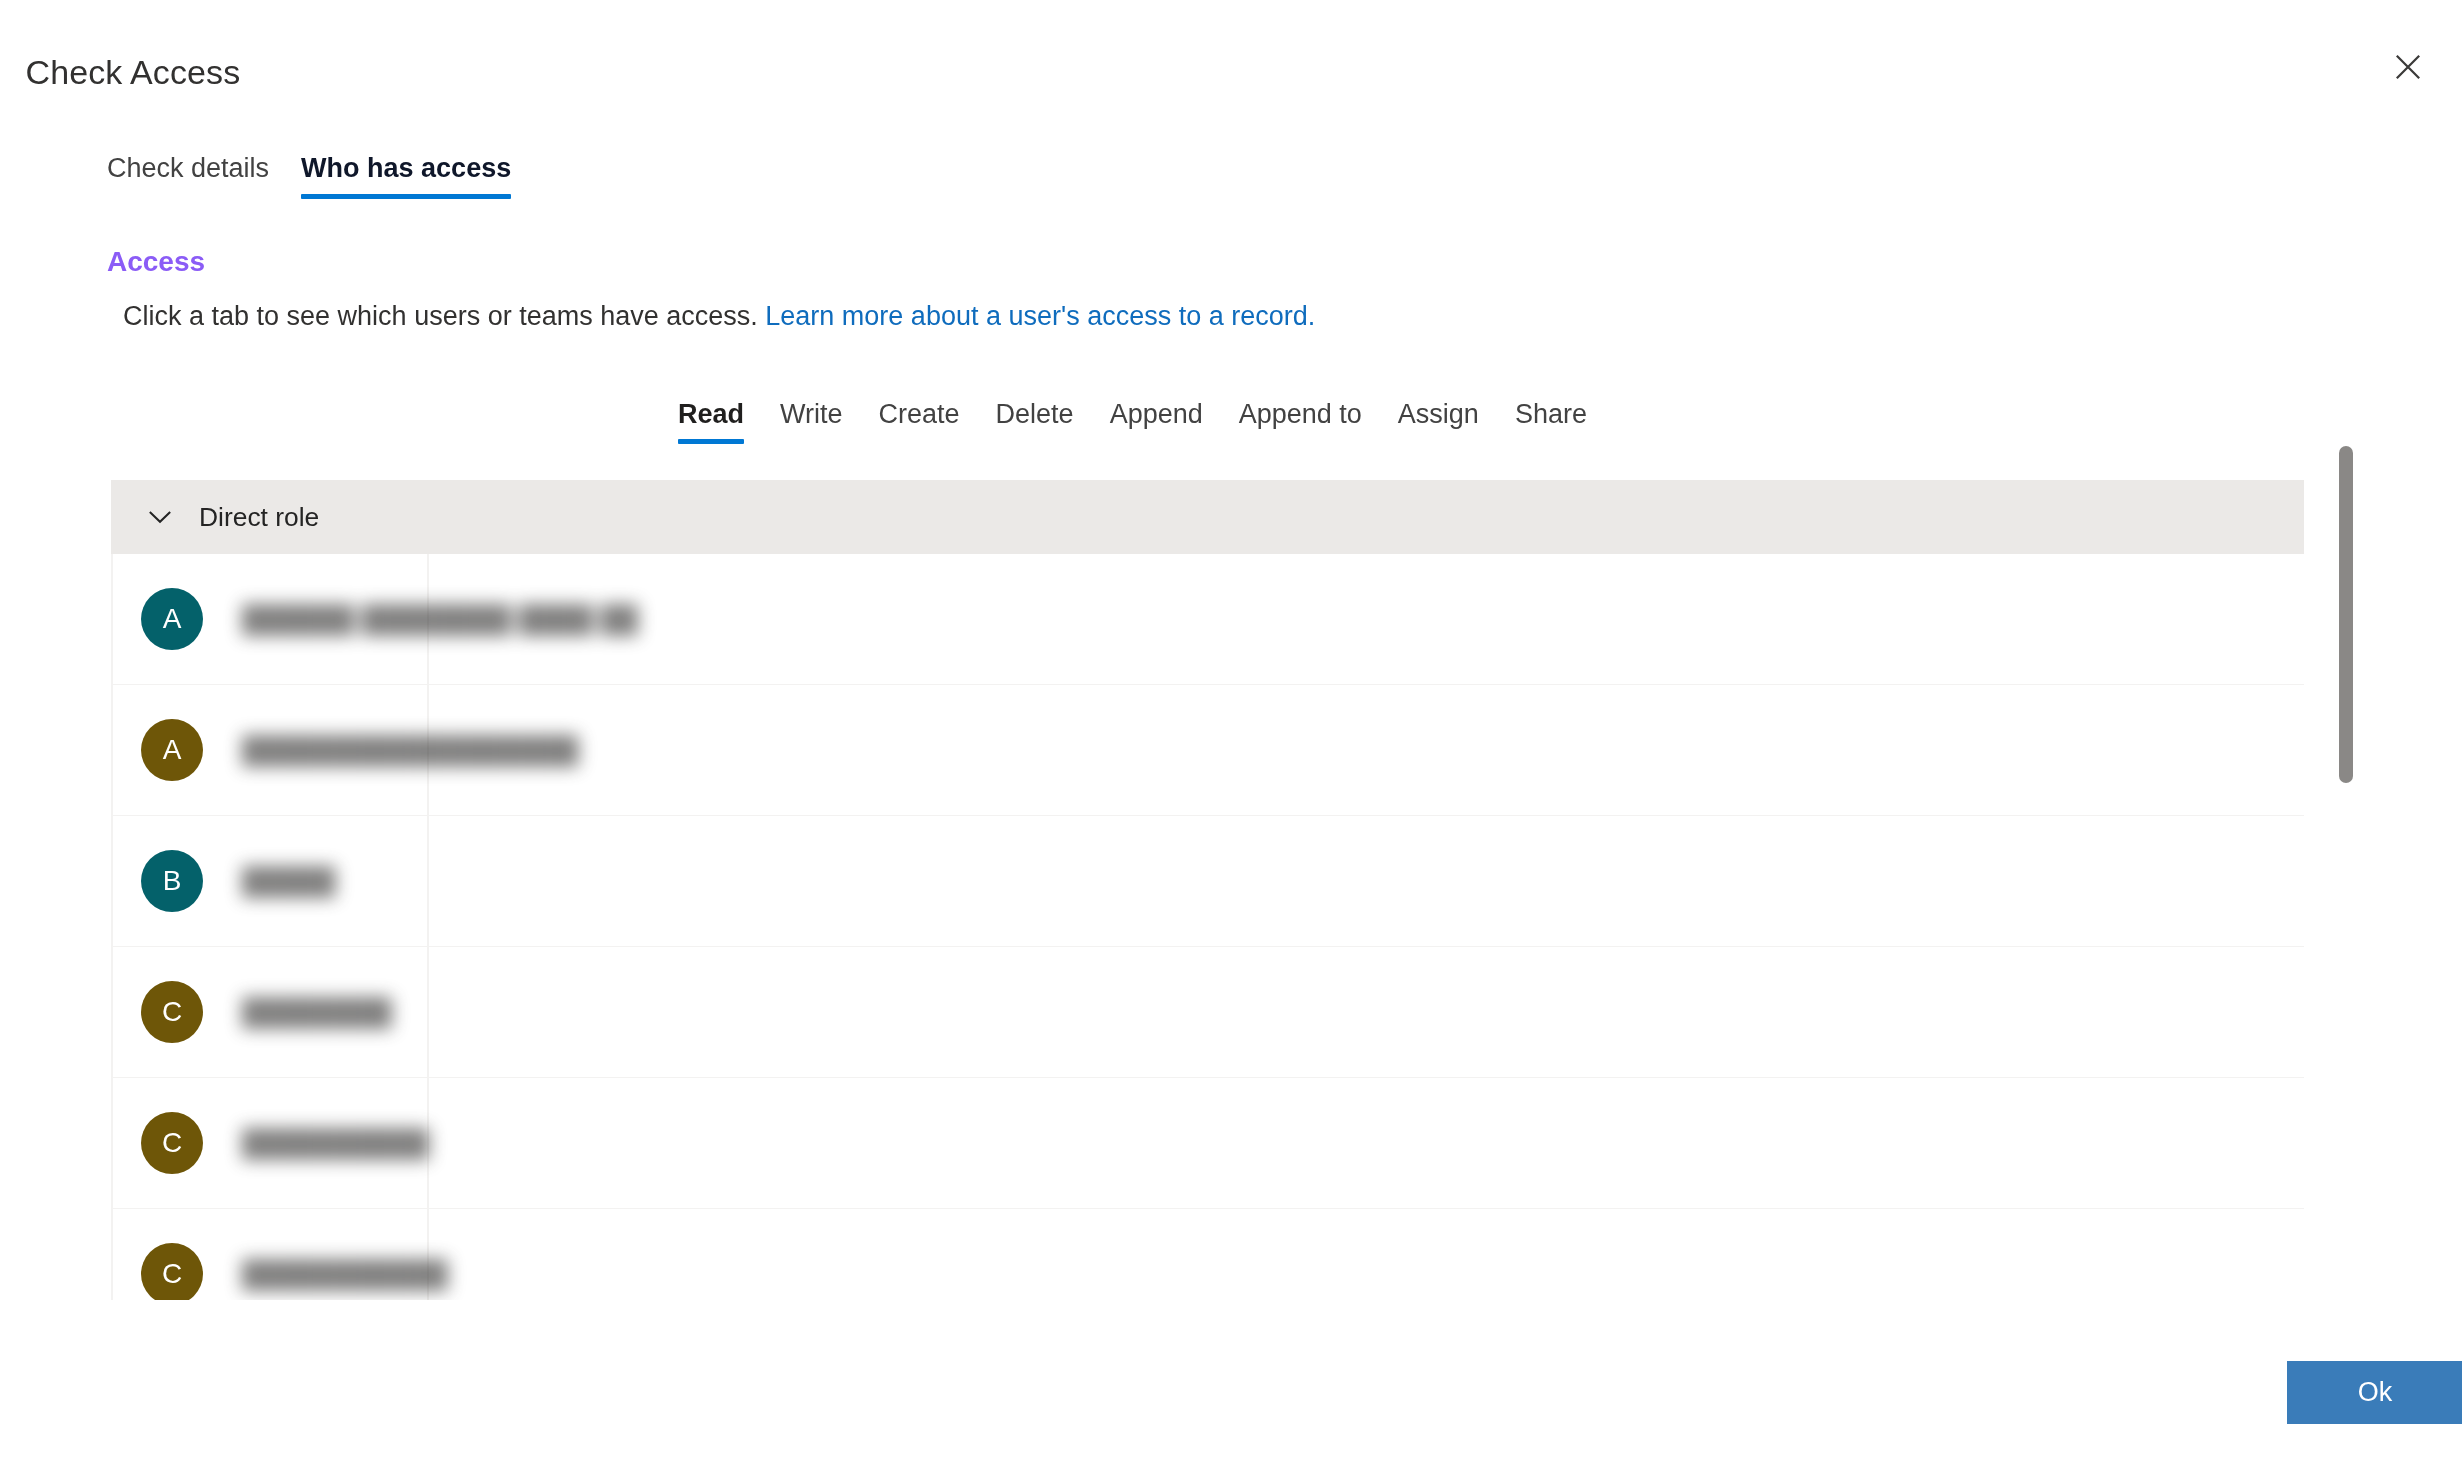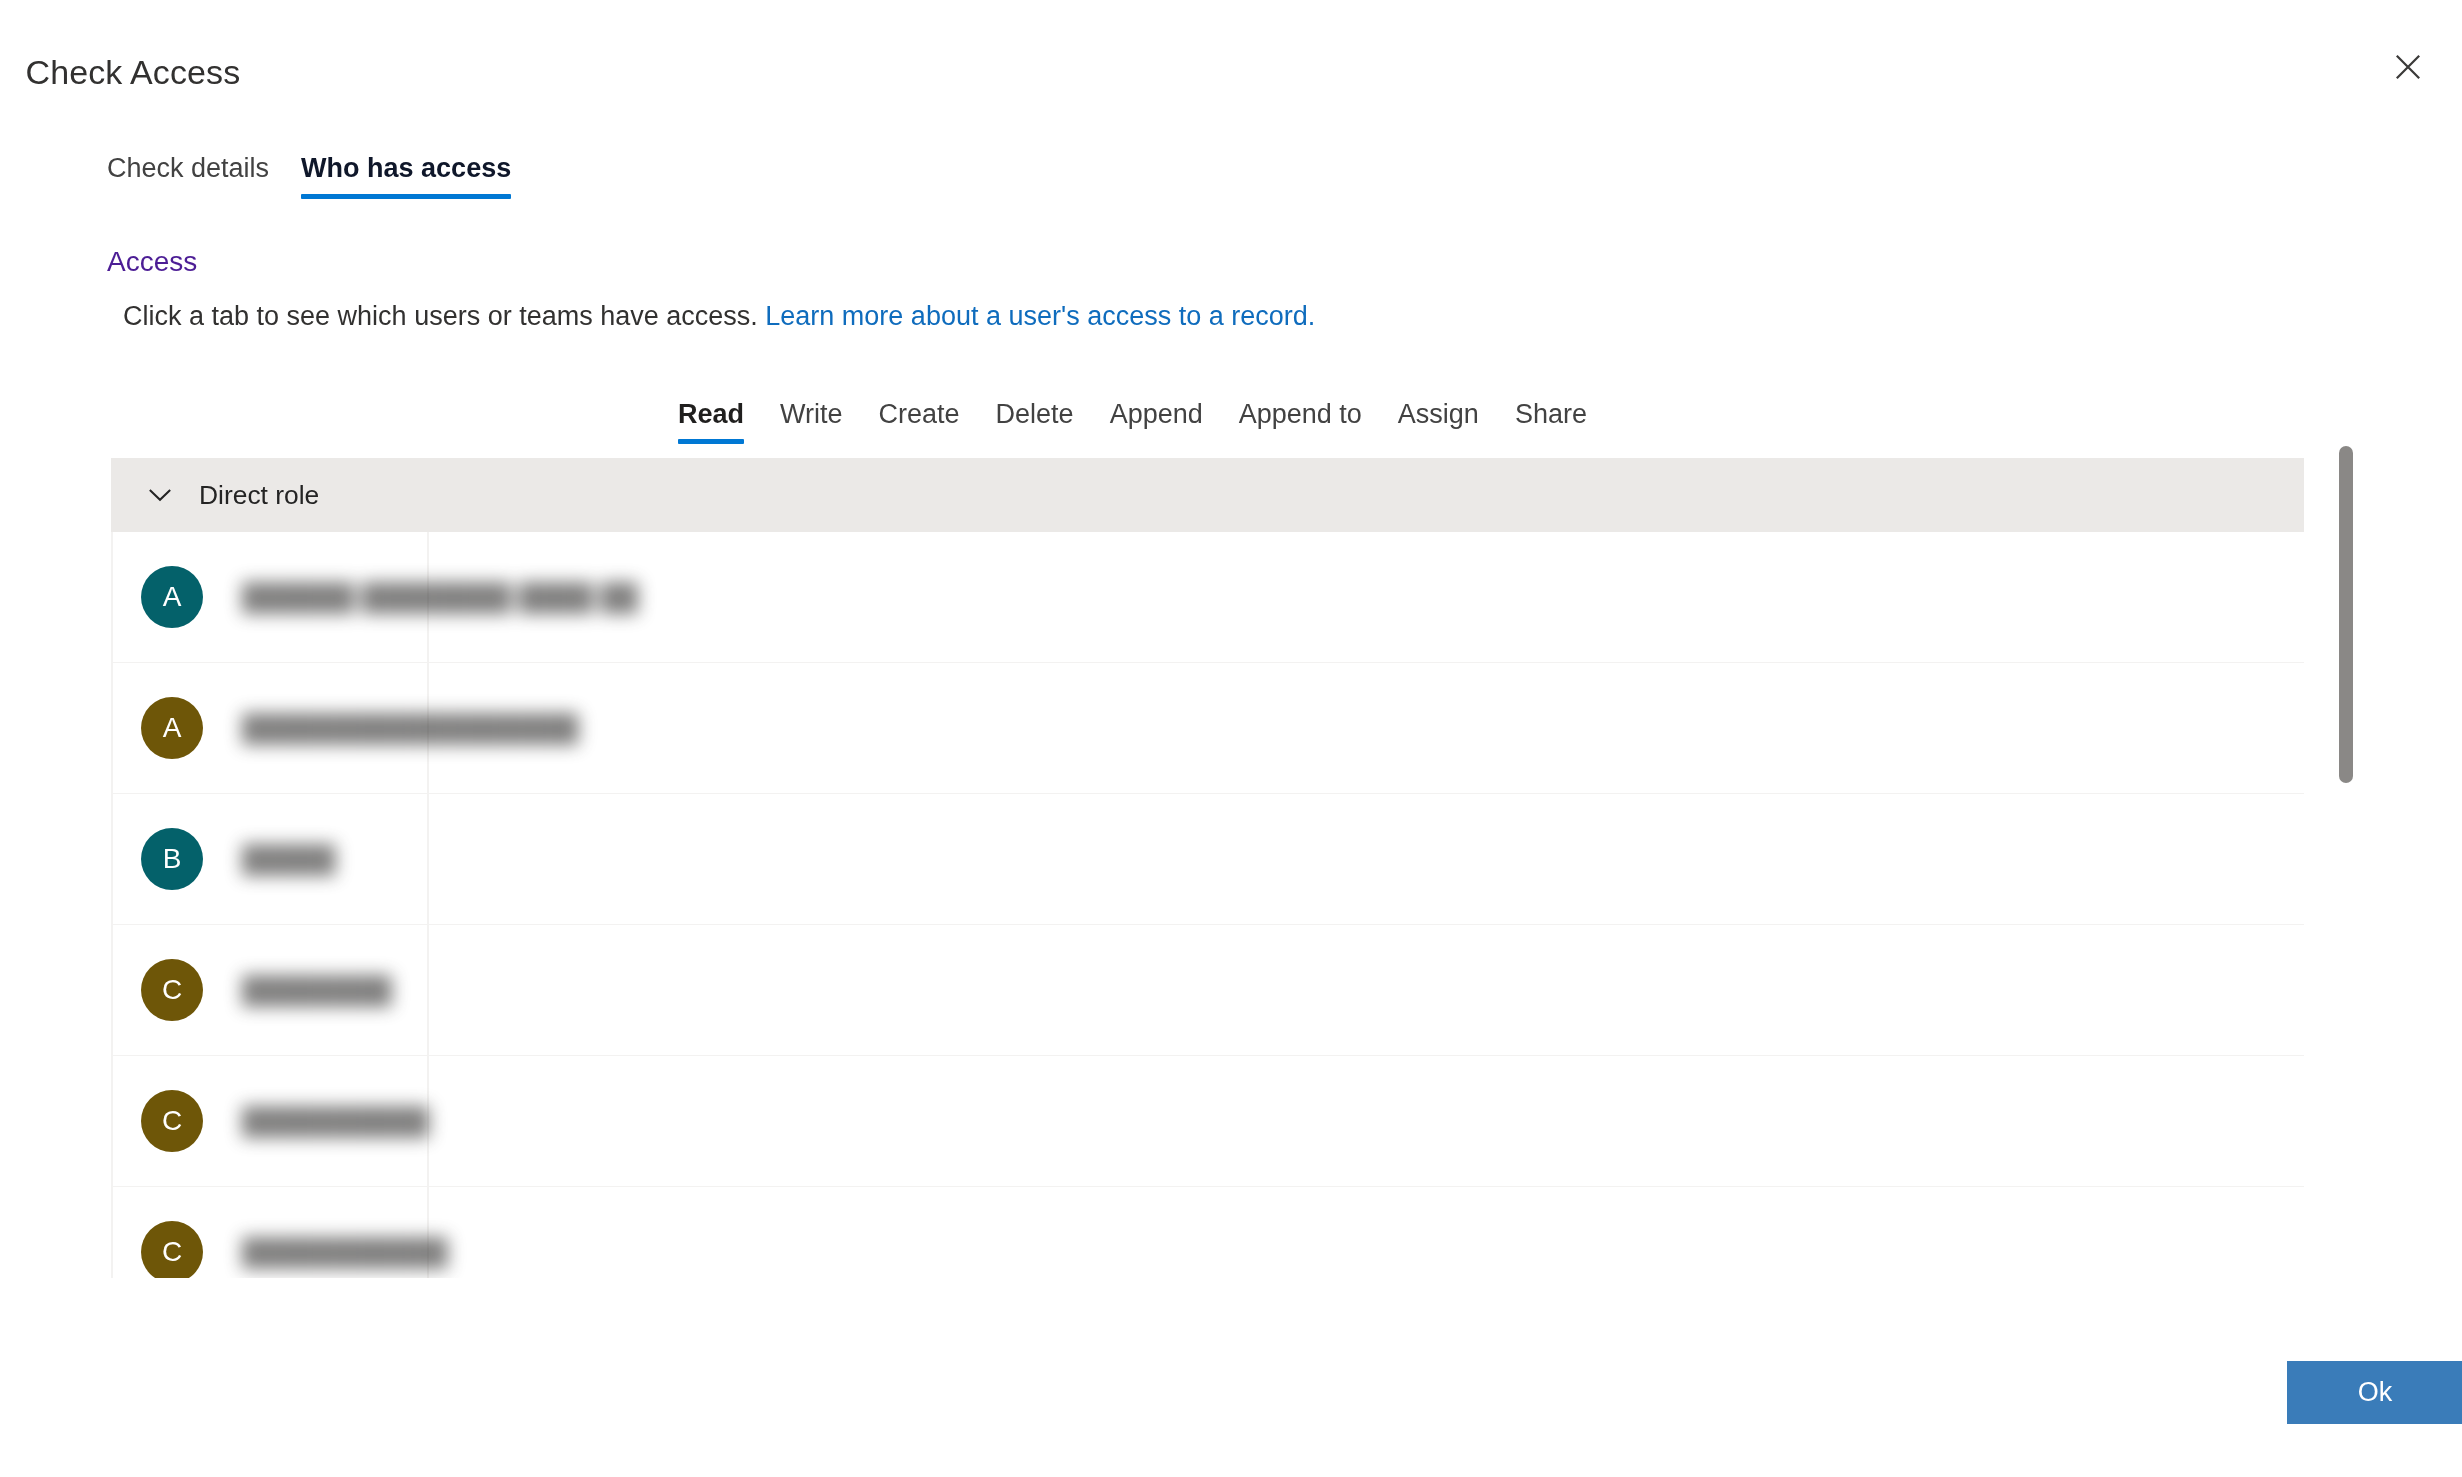--- a/index.html
+++ b/index.html
@@ -96,22 +96,22 @@
 
   
   .access-section {
     position: absolute;
     left: 107px;
     top: 243px;
     width: 2169px;
   }
   .access-heading {
     font-size: 28px;
-    font-weight: 400;
-    color: #4c1d95;
+    font-weight: 700;
+    color: #8b5cf6;
     line-height: 38px;
     margin: 0 0 4.7px 0;
   }
   .access-subtext {
     font-size: 27px;
     font-weight: 400;
     color: #323130;
     line-height: 38px;
     margin: 16px;
     white-space: nowrap;
@@ -155,21 +155,21 @@
     bottom: 8.5px;
     height: 4.7px;
     background: #0078d4;
     border-radius: 0.9px;
   }
 
   
   .access-list-wrap {
     position: absolute;
     left: 111px;
-    top: 458px;
+    top: 480px;
     width: 2193px;
     height: 820px;
     overflow: hidden;
   }
   .group-header {
     display: flex;
     align-items: center;
     height: 74px;
     background: #ebe9e7;
     padding-left: 28px;

